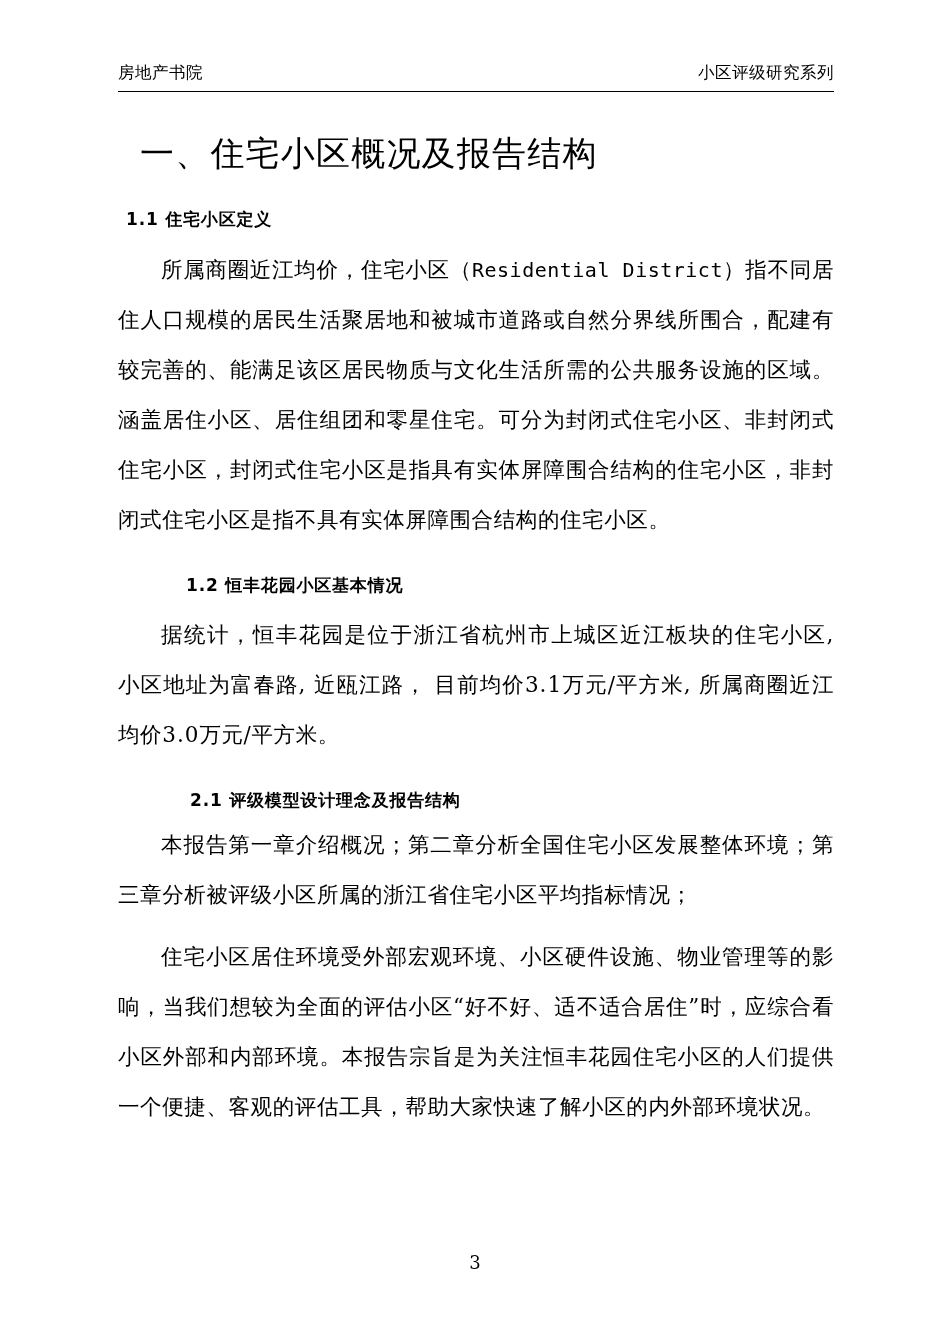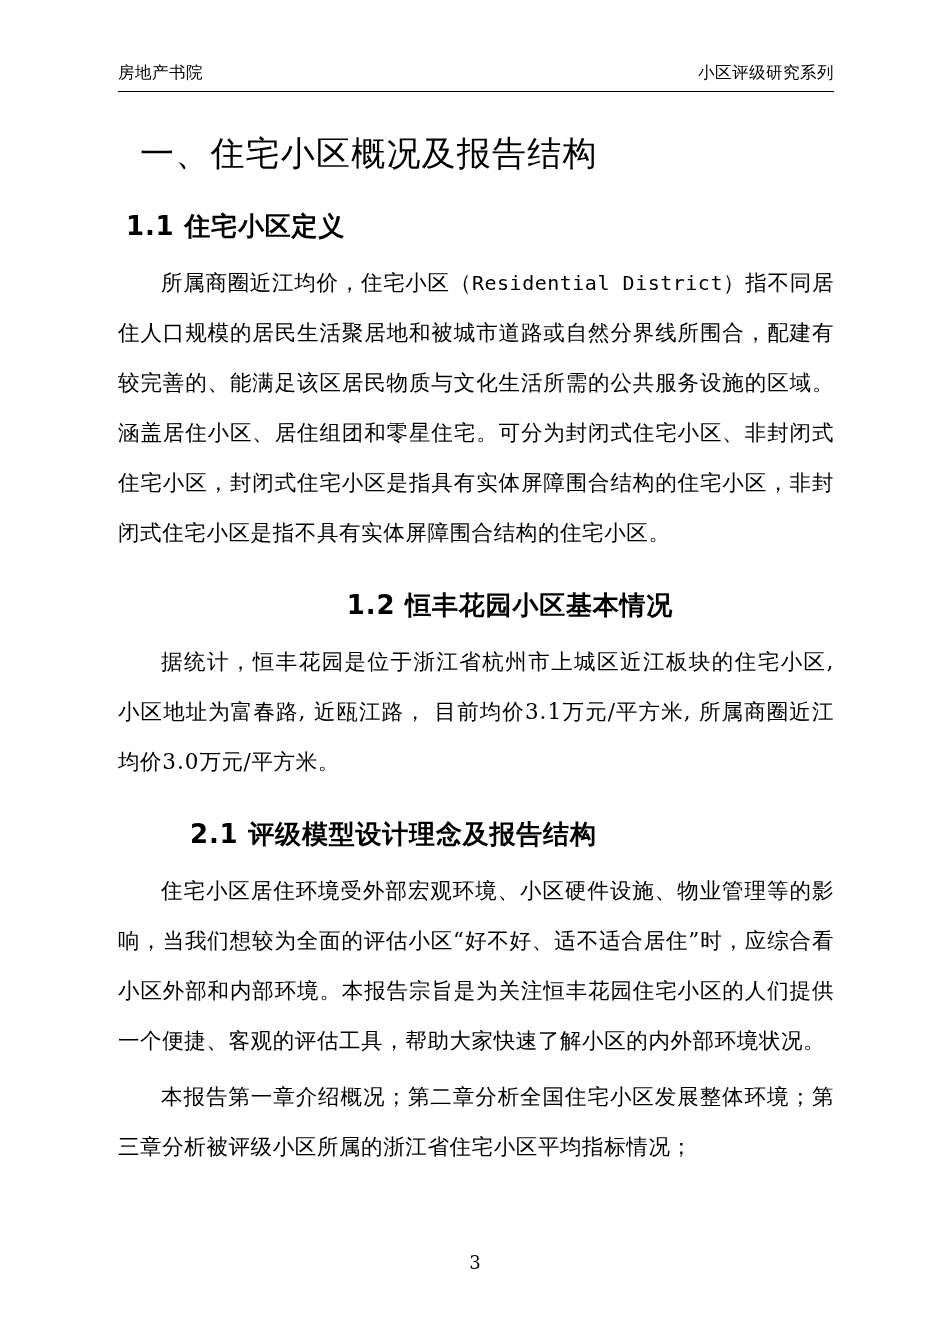--- a/index.html
+++ b/index.html
@@ -46,31 +46,30 @@
   h1.sec-title {
     font-size: 34px;
     font-weight: normal;
     font-family: "DejaVu Sans", "Liberation Sans", sans-serif;
     margin: 18px 0 0 0;
     padding-left: 22px;
     letter-spacing: 1.2px;
     line-height: 1.5;
   }
   h2.sub-title {
-    font-size: 26px;
+    font-size: 17px;
     font-weight: bold;
     font-family: "DejaVu Sans", "Liberation Sans", sans-serif;
     margin: 28px 0 0 0;
     padding-left: 8px;
     letter-spacing: 0.8px;
     line-height: 1.5;
   }
   h2.sub-title-indent {
     padding-left: 68px;
-    text-align: center;
   }
   h2.sub-title-indent2 {
     padding-left: 72px;
   }
   p.body-text {
     font-size: 21.5px;
     line-height: 50px;
     margin: 12px 0 0 0;
     text-align: justify;
     text-justify: inter-ideograph;
@@ -117,21 +116,21 @@
     <h2 class="sub-title">1.1  住宅小区定义</h2>
 
     <p class="body-text"><span>所属商圈近江均价，住宅小区（</span><span class="latin">Residential District</span><span>）指不同居住人口规模的居民生活聚居地和被城市道路或自然分界线所围合，配建有较完善的、能满足该区居民物质与文化生活所需的公共服务设施的区域。涵盖居住小区、居住组团和零星住宅。可分为封闭式住宅小区、非封闭式住宅小区，封闭式住宅小区是指具有实体屏障围合结构的住宅小区，非封闭式住宅小区是指不具有实体屏障围合结构的住宅小区。</span></p>
 
     <h2 class="sub-title sub-title-indent">1.2  恒丰花园小区基本情况</h2>
 
     <p class="body-text"><span>据统计，恒丰花园是位于浙江省杭州市上城区近江板块的住宅小区</span><span>, 小区地址为富春路, 近瓯江路， 目前均价</span><span class="num">3.1</span><span>万元/平方米</span><span>, 所属商圈近江均价</span><span class="num">3.0</span><span>万元/平方米。</span></p>
 
     <h2 class="sub-title sub-title-indent2">2.1  评级模型设计理念及报告结构</h2>
 
+    <p class="body-text tight">本报告第一章介绍概况；第二章分析全国住宅小区发展整体环境；第三章分析被评级小区所属的浙江省住宅小区平均指标情况；</p>
+
     <p class="body-text">住宅小区居住环境受外部宏观环境、小区硬件设施、物业管理等的影响，当我们想较为全面的评估小区“好不好、适不适合居住”时，应综合看小区外部和内部环境。本报告宗旨是为关注恒丰花园住宅小区的人们提供一个便捷、客观的评估工具，帮助大家快速了解小区的内外部环境状况。</p>
-
-    <p class="body-text tight">本报告第一章介绍概况；第二章分析全国住宅小区发展整体环境；第三章分析被评级小区所属的浙江省住宅小区平均指标情况；</p>
 
   </div>
 
   <div class="page-number">3</div>
 
 </div>
 
 </body></html>

